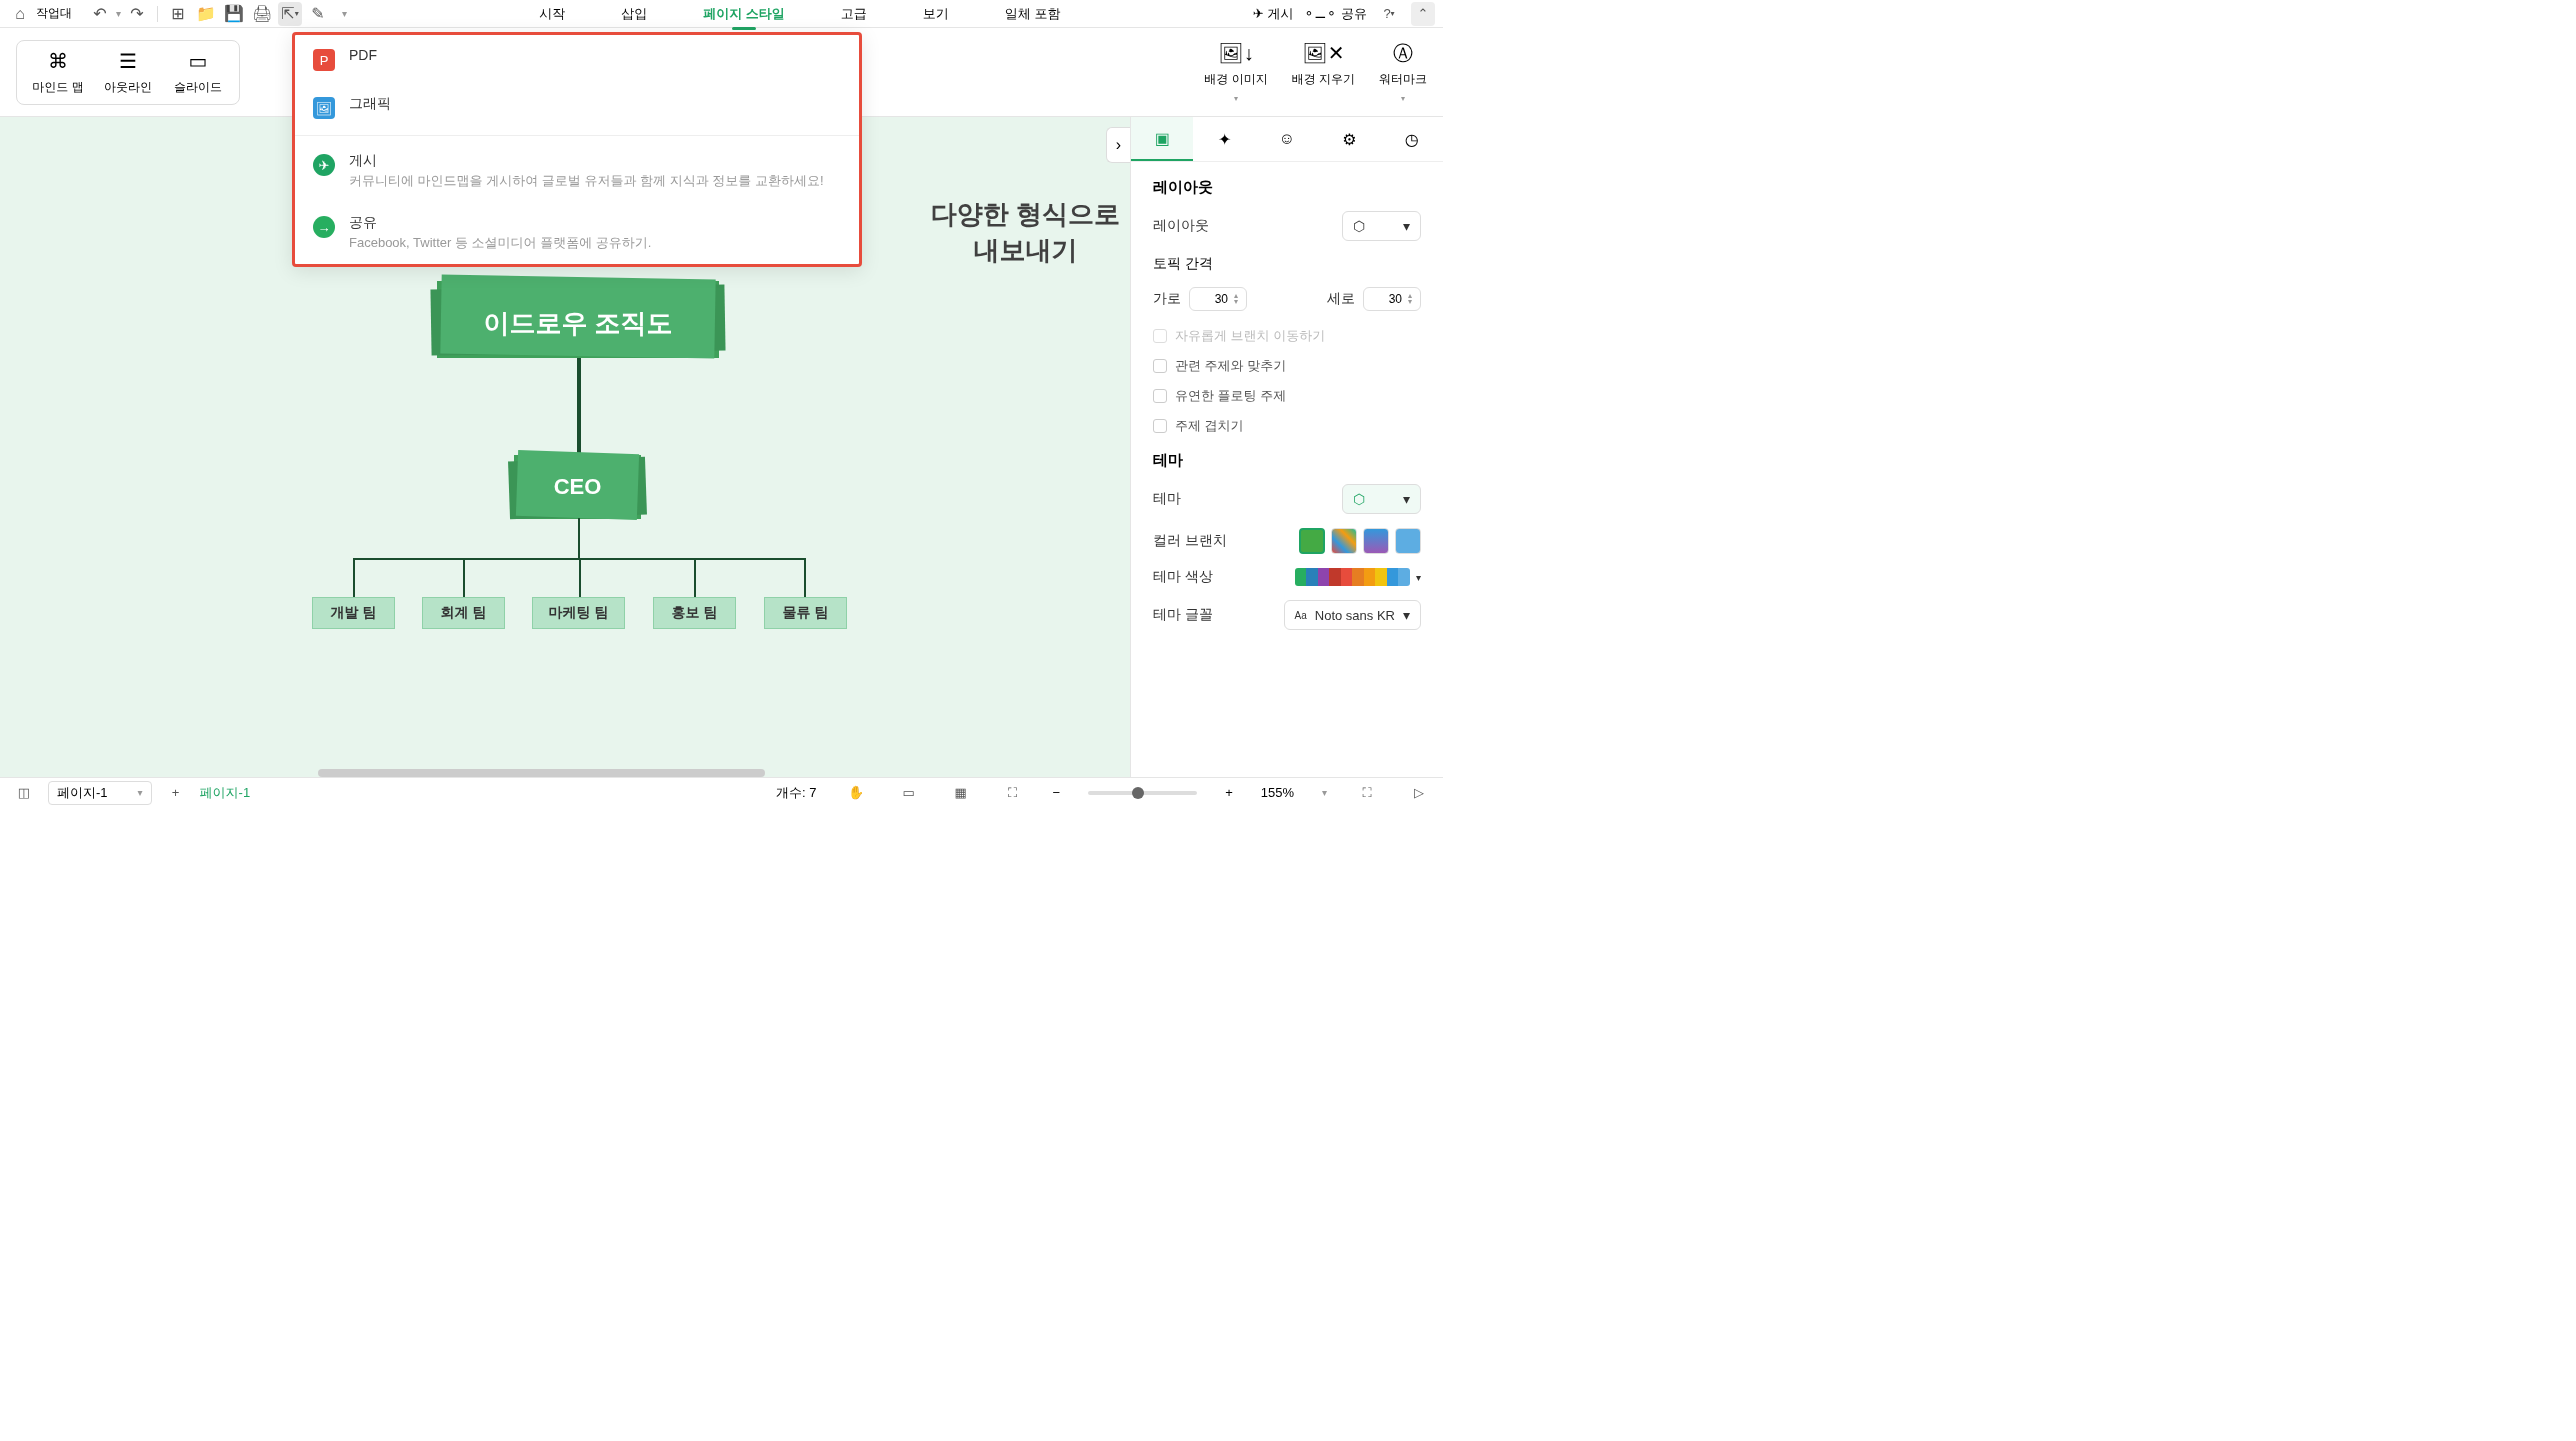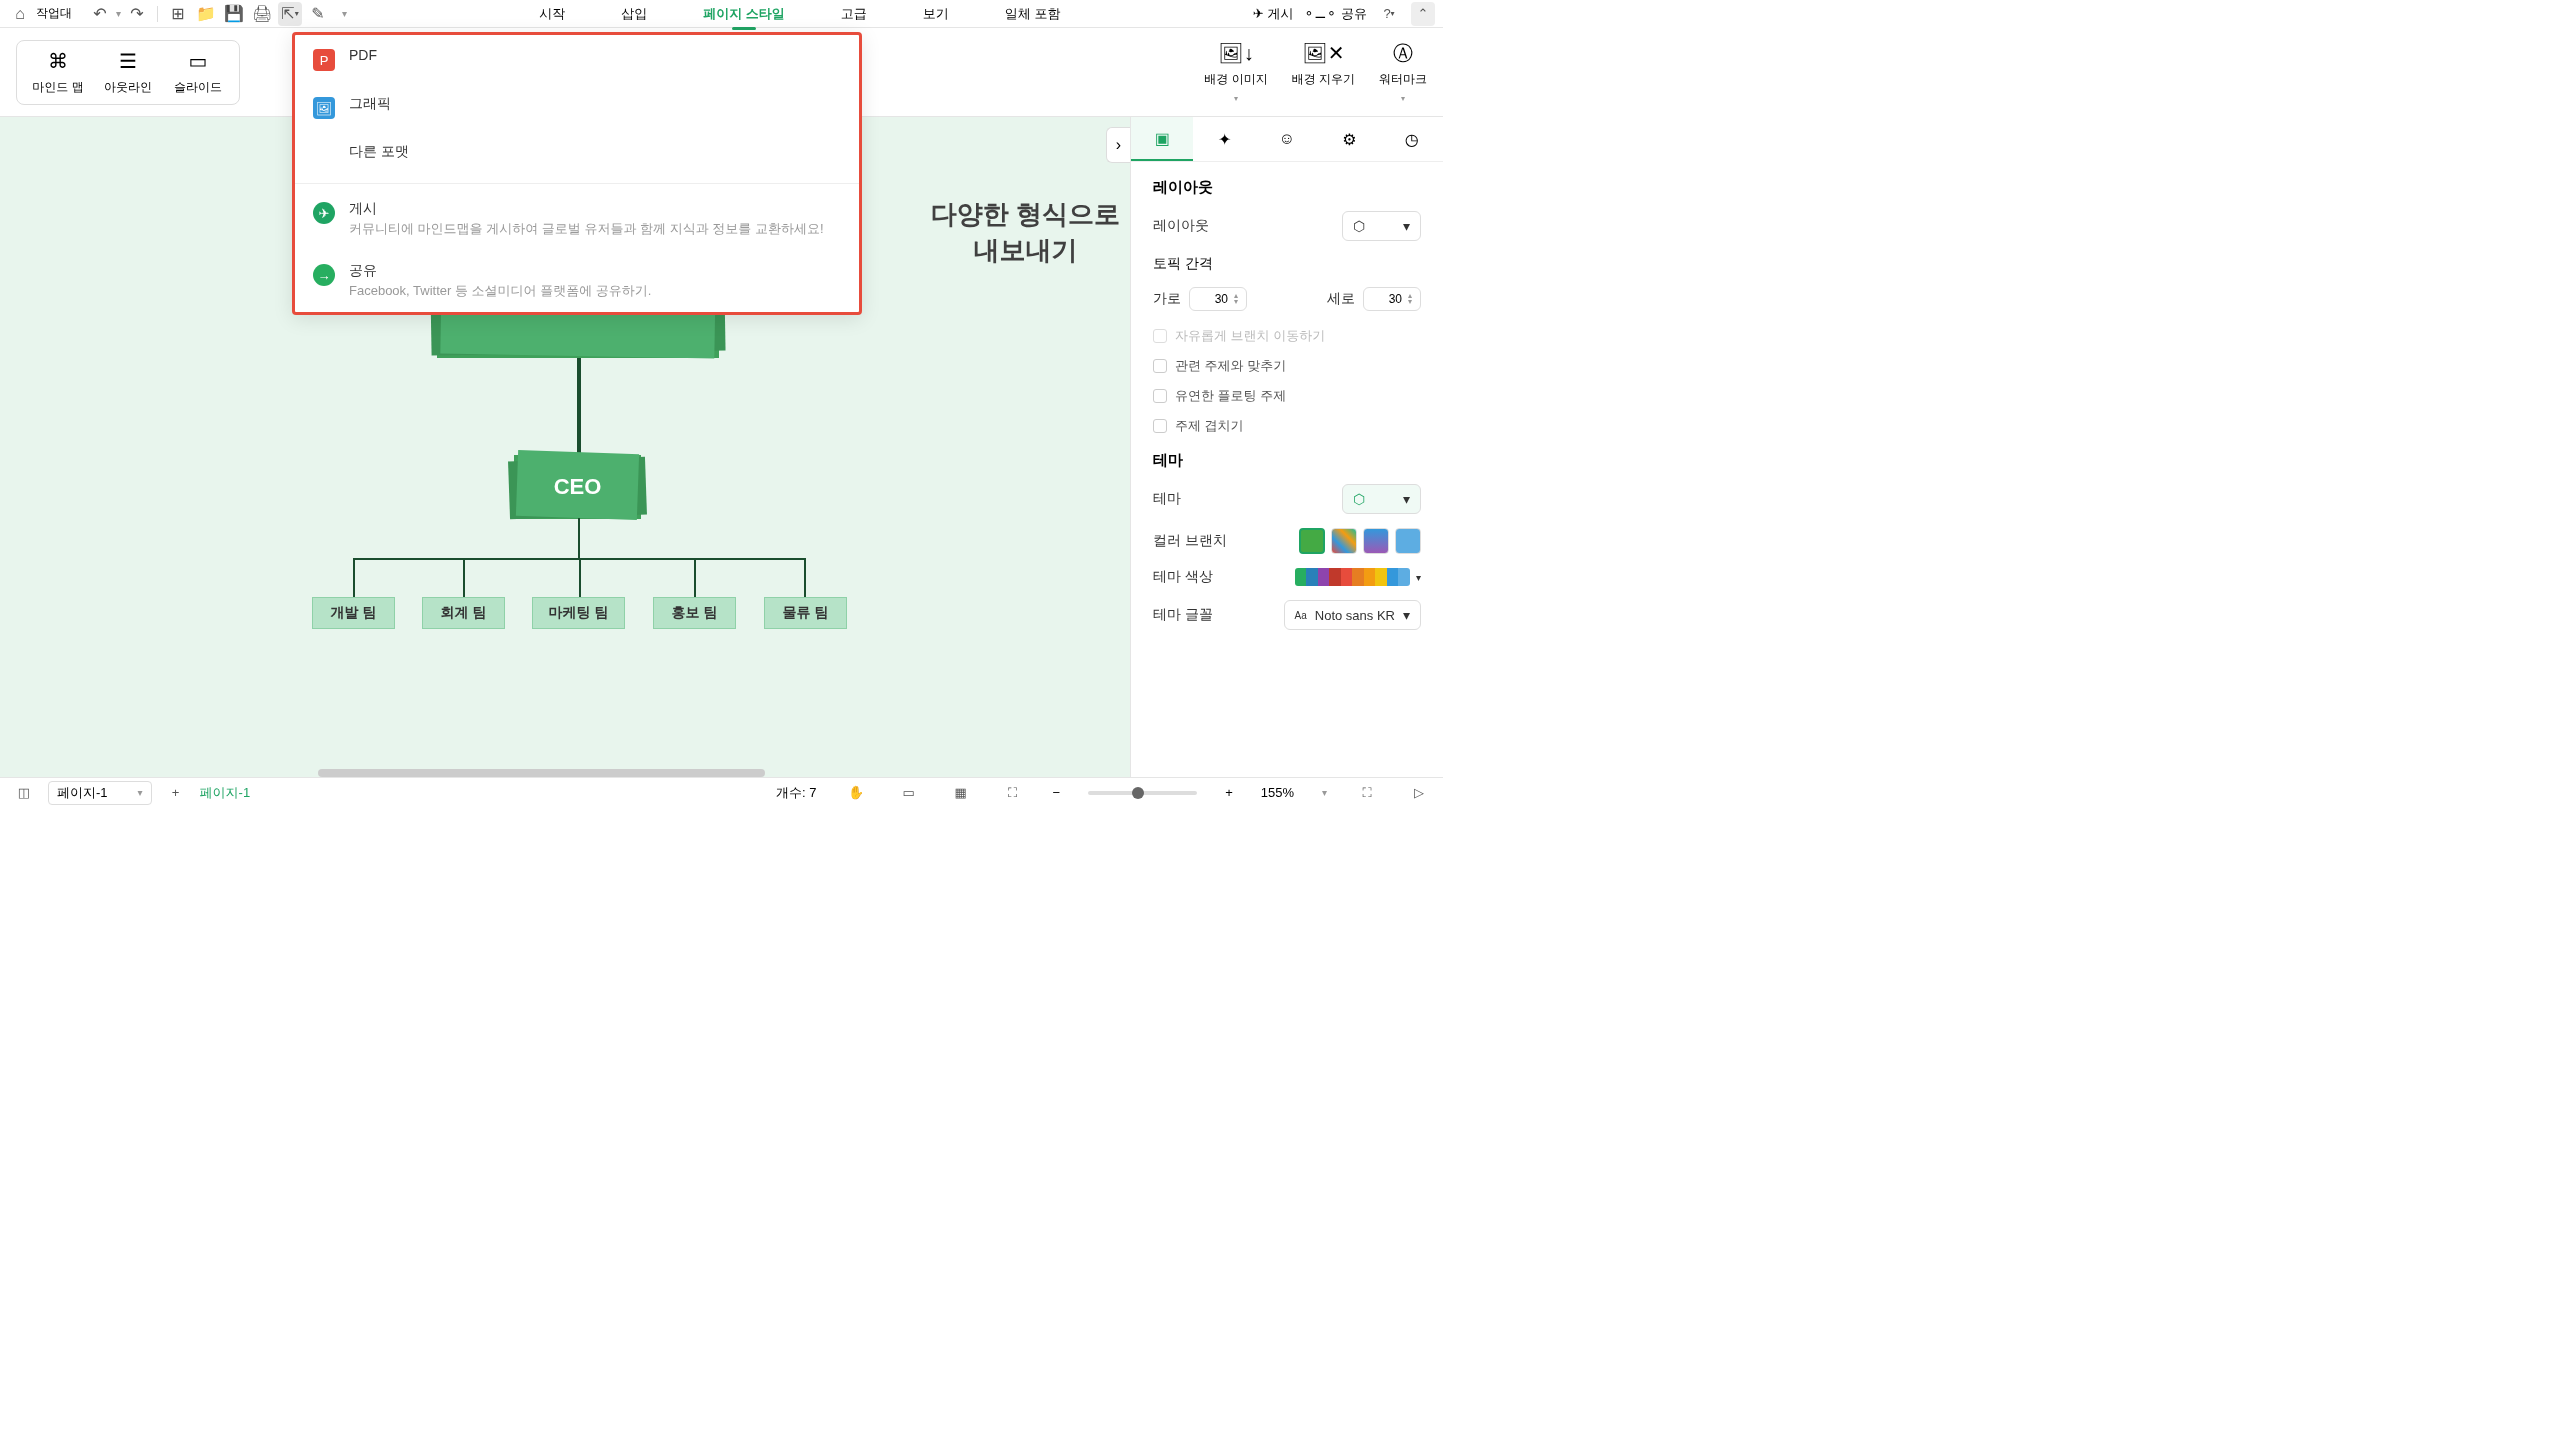--- a/index.html
+++ b/index.html
@@ -171,26 +171,20 @@
       <div class="dd-content">
           <div class="title">PDF</div>
         </div>
     </div>
     <div class="dd-item">
       <div class="dd-icon img">🖼</div>
       <div class="dd-content">
           <div class="title">그래픽</div>
         </div>
     </div>
-    <div class="dd-item">
-      <div class="dd-icon" style="visibility:hidden"></div>
-      <div class="dd-content">
-          <div class="title">다른 포맷</div>
-        </div>
-    </div>
     <div class="dd-divider"></div>
     <div class="dd-item">
       <div class="dd-icon pub">✈</div>
       <div class="dd-content">
         <div class="title">게시</div>
         <div class="desc">커뮤니티에 마인드맵을 게시하여 글로벌 유저들과 함께 지식과 정보를 교환하세요!</div>
       </div>
     </div>
     <div class="dd-item">
       <div class="dd-icon share">→</div>
@@ -201,20 +195,21 @@
     </div>
   </div>
 
   <div class="canvas-area">
     <div class="annotation">
       <div>다양한 형식으로</div>
       <div>내보내기</div>
     </div>
     <div class="org-chart">
       <div class="scribble scr-root"></div>
+      <div class="node node-root">이드로우 조직도</div>
       <div class="connector" style="left:577px;top:241px;width:4px;height:99px"></div>
       <div class="scribble scr-ceo"></div>
       <div class="node node-ceo">CEO</div>
       <div class="connector" style="left:578px;top:401px;width:2px;height:40px"></div>
       <div class="connector" style="left:353px;top:441px;width:453px;height:2px"></div>
       <div class="connector" style="left:353px;top:441px;width:2px;height:40px"></div>
       <div class="connector" style="left:463px;top:441px;width:2px;height:40px"></div>
       <div class="connector" style="left:579px;top:441px;width:2px;height:40px"></div>
       <div class="connector" style="left:694px;top:441px;width:2px;height:40px"></div>
       <div class="connector" style="left:804px;top:441px;width:2px;height:40px"></div>

